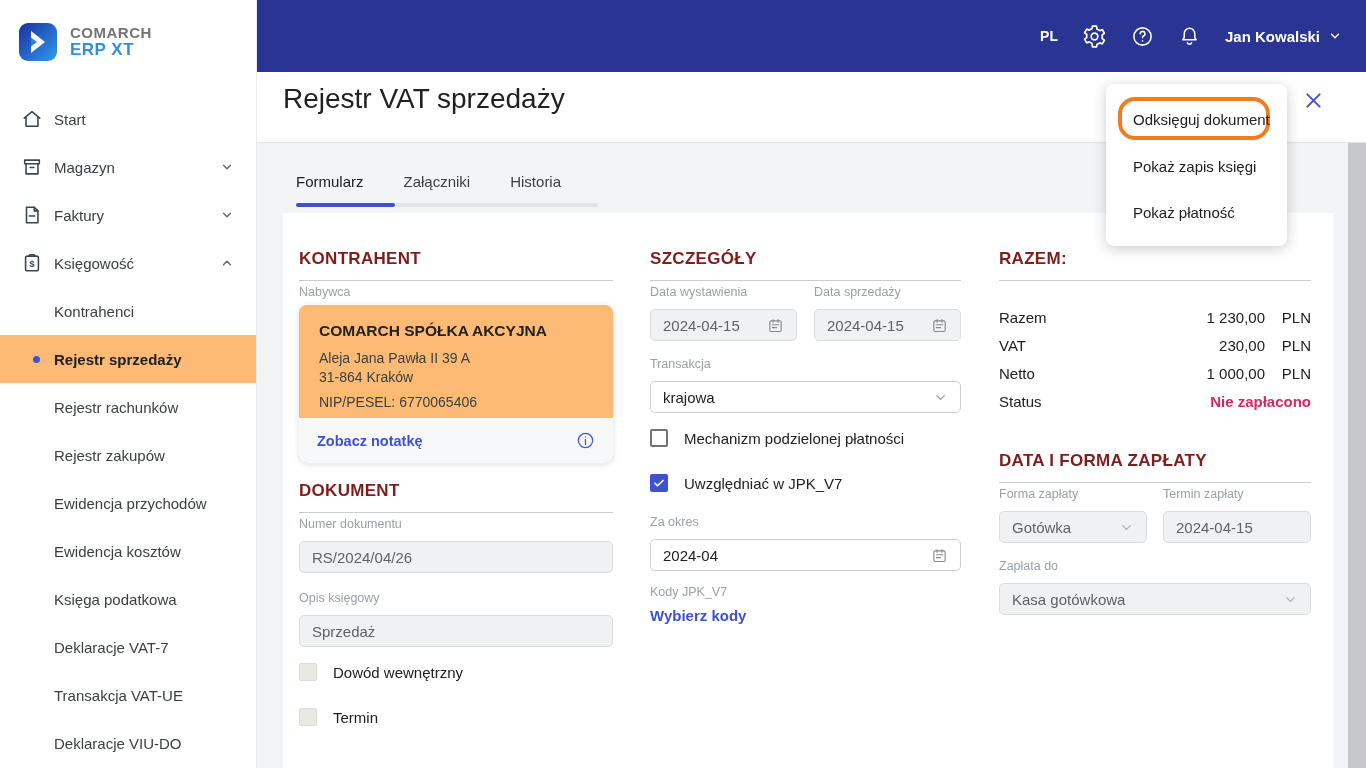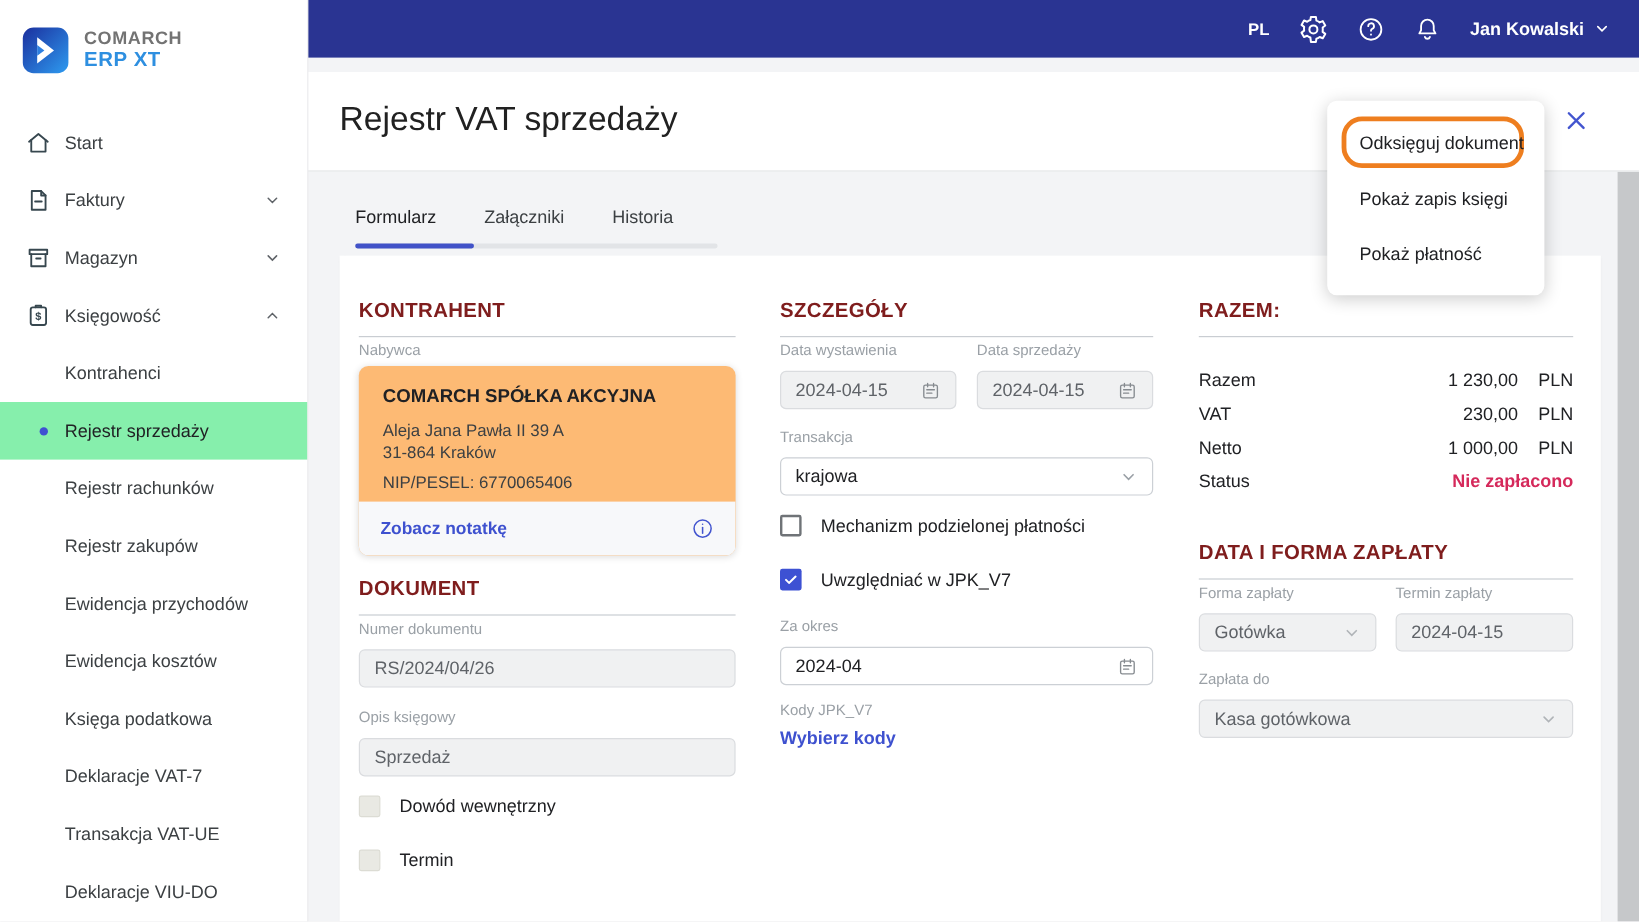--- a/index.html
+++ b/index.html
@@ -14,25 +14,25 @@
   .brand-text { display:flex; flex-direction:column; line-height:1.05; }
   .brand-top { font-size:15px; font-weight:bold; color:#737373; letter-spacing:.5px; }
   .brand-bottom { font-size:17px; font-weight:bold; color:#2e8fe0; letter-spacing:.5px; }
   .menu { position:absolute; top:95px; left:0; right:0; }
   .mi, .smi { position:relative; height:48px; display:flex; align-items:center; cursor:pointer;
     font-size:15px; color:#3c4043; }
   .mi { padding-left:20px; }
   .mi .mi-icon { width:24px; height:24px; margin-right:10px; color:#37474f; display:flex; align-items:center; justify-content:center; }
   .mi .chev { margin-left:auto; margin-right:22px; display:flex; }
   .smi { padding-left:54px; }
-  .smi.active { background:#86efac; font-weight:normal; color:#202124; }
+  .smi.active { background:#fdba74; font-weight:bold; color:#202124; }
   .smi.active .dot { position:absolute; left:33px; top:21px; width:7px; height:7px; border-radius:50%; background:#3f51d1; }
 
   
-  .topbar { position:absolute; left:256px; top:0; width:1110px; height:48px; background:#2a3492;
+  .topbar { position:absolute; left:256px; top:0; width:1110px; height:72px; background:#2a3492;
     display:flex; align-items:center; justify-content:flex-end; gap:24px; padding-right:24px; z-index:4; }
   .tb-lang { color:#fff; font-size:14px; font-weight:bold; cursor:pointer; }
   .tb-ic { display:flex; align-items:center; cursor:pointer; }
   .tb-user { display:flex; align-items:center; gap:8px; color:#fff; font-size:15px; font-weight:bold; cursor:pointer; }
 
   
   .pagehead { position:absolute; left:256px; top:60px; width:1110px; height:83px; background:#fff;
     border-bottom:1px solid #e3e4e6; z-index:2; }
   .pagehead h1 { position:absolute; left:27px; top:23px; font-size:28px; font-weight:400; color:#212121; }
   .close-x { position:absolute; right:42px; top:30px; cursor:pointer; }
@@ -127,41 +127,41 @@
           <svg width="22" height="22" viewBox="0 0 24 24" fill="none" stroke="currentColor" stroke-width="1.7" stroke-linecap="round" stroke-linejoin="round">
               <path d="M3.5 11L12 4l8.5 7"></path>
               <path d="M5.5 9.5V20h13V9.5"></path>
             </svg>
         </span>
         <span class="mi-label">Start</span>
       </div>
       <div class="mi">
         <span class="mi-icon">
           <svg width="22" height="22" viewBox="0 0 24 24" fill="none" stroke="currentColor" stroke-width="1.7" stroke-linecap="round" stroke-linejoin="round">
+              <rect x="4" y="4.5" width="16" height="4"></rect>
+              <path d="M5.5 8.5v11h13v-11"></path>
+              <path d="M10 12.5h4"></path>
+            </svg>
+        </span>
+        <span class="mi-label">Magazyn</span>
+        <span class="chev">
+          <svg width="14" height="14" viewBox="0 0 24 24" fill="none" stroke="#5f6368" stroke-width="2.2" stroke-linecap="round">
+              <path d="M6 9l6 6 6-6"></path>
+            </svg>
+        </span>
+      </div>
+      <div class="mi">
+        <span class="mi-icon">
+          <svg width="22" height="22" viewBox="0 0 24 24" fill="none" stroke="currentColor" stroke-width="1.7" stroke-linecap="round" stroke-linejoin="round">
               <path d="M6 3.5h8.5l4 4v13H6z"></path>
               <path d="M14.5 3.5v4h4"></path>
               <path d="M9 13h6"></path>
             </svg>
         </span>
         <span class="mi-label">Faktury</span>
-        <span class="chev">
-          <svg width="14" height="14" viewBox="0 0 24 24" fill="none" stroke="#5f6368" stroke-width="2.2" stroke-linecap="round">
-              <path d="M6 9l6 6 6-6"></path>
-            </svg>
-        </span>
-      </div>
-      <div class="mi">
-        <span class="mi-icon">
-          <svg width="22" height="22" viewBox="0 0 24 24" fill="none" stroke="currentColor" stroke-width="1.7" stroke-linecap="round" stroke-linejoin="round">
-              <rect x="4" y="4.5" width="16" height="4"></rect>
-              <path d="M5.5 8.5v11h13v-11"></path>
-              <path d="M10 12.5h4"></path>
-            </svg>
-        </span>
-        <span class="mi-label">Magazyn</span>
         <span class="chev">
           <svg width="14" height="14" viewBox="0 0 24 24" fill="none" stroke="#5f6368" stroke-width="2.2" stroke-linecap="round">
               <path d="M6 9l6 6 6-6"></path>
             </svg>
         </span>
       </div>
       <div class="mi">
         <span class="mi-icon">
           <svg width="22" height="22" viewBox="0 0 24 24" fill="none" stroke="currentColor" stroke-width="1.7" stroke-linecap="round" stroke-linejoin="round">
               <rect x="5" y="4.5" width="14" height="16" rx="2"></rect>

